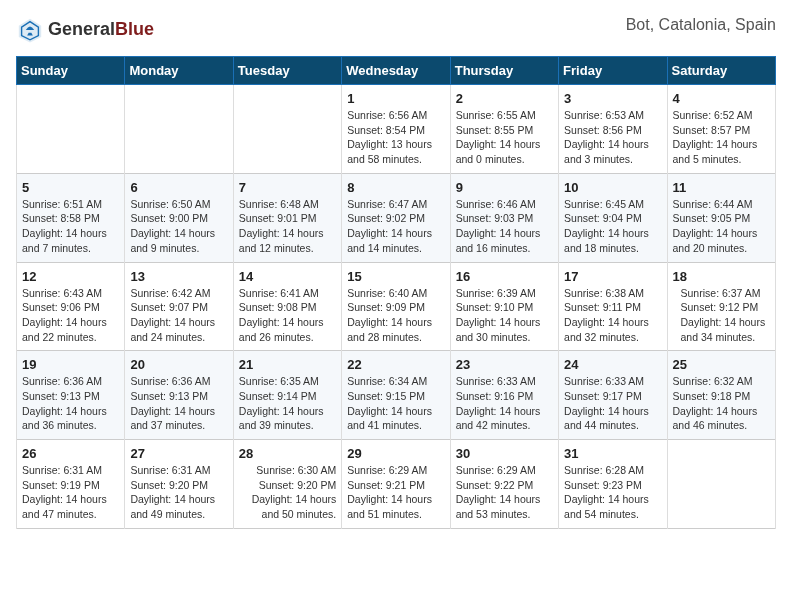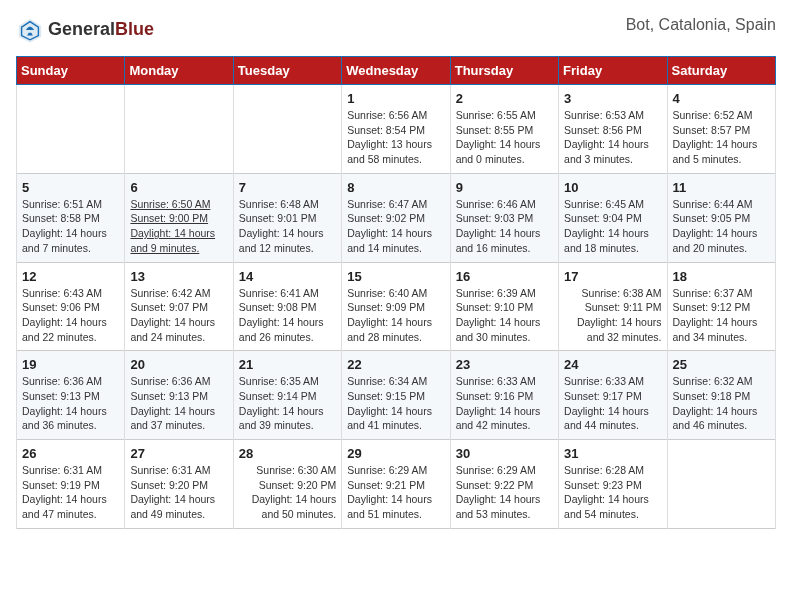--- a/index.html
+++ b/index.html
@@ -45,21 +45,21 @@
     .title-location {
       font-size: 16px;
       color: #555;
     }
     table {
       width: 100%;
       border-collapse: collapse;
       table-layout: fixed;
     }
     thead tr {
-      background-color: #b91c1c;
+      background-color: #0c4a6e;
     }
     thead th {
       color: #fff;
       font-size: 13px;
       font-weight: bold;
       padding: 6px 4px;
       text-align: left;
       border: 1px solid #1a6fb5;
     }
     tbody tr {
@@ -161,21 +161,21 @@
       <tr>
         <td>
           <div class="day-number">5</div>
           <div class="day-info" style="white-space: pre-line;">Sunrise: 6:51 AM
 Sunset: 8:58 PM
 Daylight: 14 hours
 and 7 minutes.</div>
         </td>
         <td>
           <div class="day-number">6</div>
-          <div class="day-info" style="white-space: pre-line; text-decoration: underline;">Sunrise: 6:50 AM
+          <div class="day-info" style="white-space: pre-line;">Sunrise: 6:50 AM
 Sunset: 9:00 PM
 Daylight: 14 hours
 and 9 minutes.</div>
         </td>
         <td>
           <div class="day-number">7</div>
           <div class="day-info" style="white-space: pre-line;">Sunrise: 6:48 AM
 Sunset: 9:01 PM
 Daylight: 14 hours
 and 12 minutes.</div>
@@ -240,28 +240,28 @@
         </td>
         <td>
           <div class="day-number">16</div>
           <div class="day-info" style="white-space: pre-line;">Sunrise: 6:39 AM
 Sunset: 9:10 PM
 Daylight: 14 hours
 and 30 minutes.</div>
         </td>
         <td>
           <div class="day-number">17</div>
-          <div class="day-info" style="white-space: pre-line; text-align: right;">Sunrise: 6:38 AM
+          <div class="day-info" style="white-space: pre-line;">Sunrise: 6:38 AM
 Sunset: 9:11 PM
 Daylight: 14 hours
 and 32 minutes.</div>
         </td>
         <td>
           <div class="day-number">18</div>
-          <div class="day-info" style="white-space: pre-line;">Sunrise: 6:37 AM
+          <div class="day-info" style="white-space: pre-line; margin-left: 8px;">Sunrise: 6:37 AM
 Sunset: 9:12 PM
 Daylight: 14 hours
 and 34 minutes.</div>
         </td>
       </tr>
       <tr>
         <td>
           <div class="day-number">19</div>
           <div class="day-info" style="white-space: pre-line;">Sunrise: 6:36 AM
 Sunset: 9:13 PM

